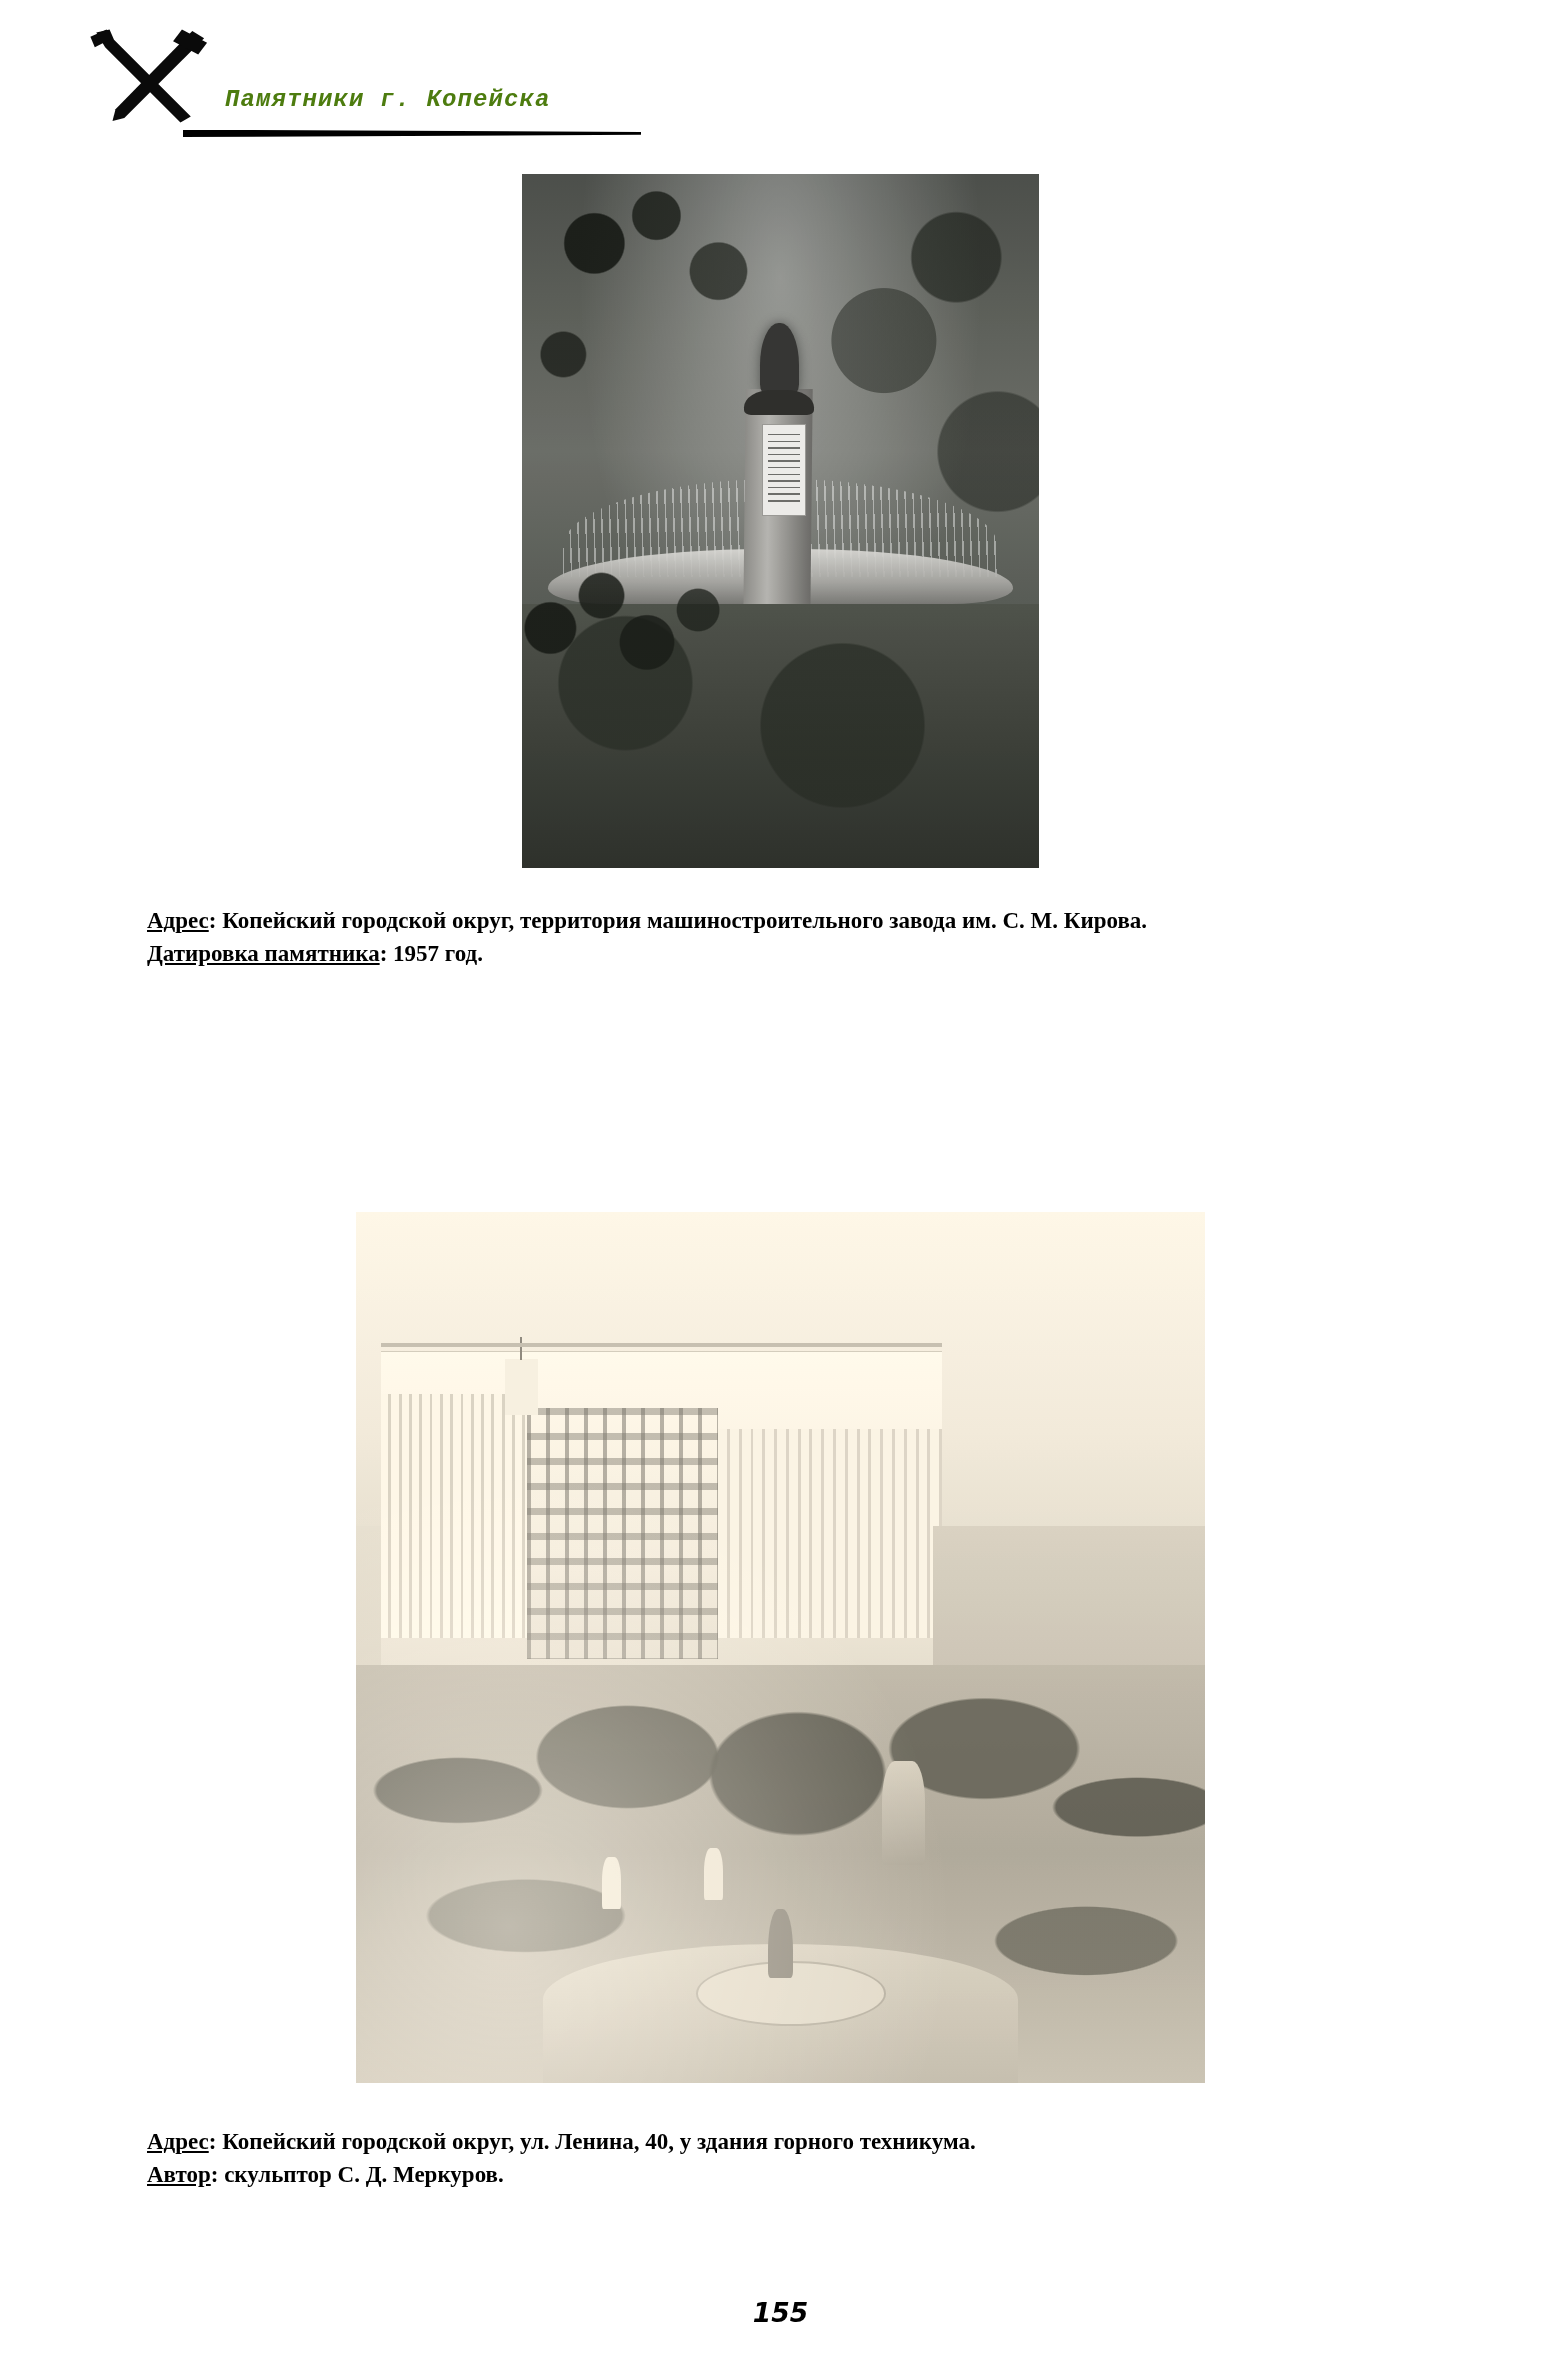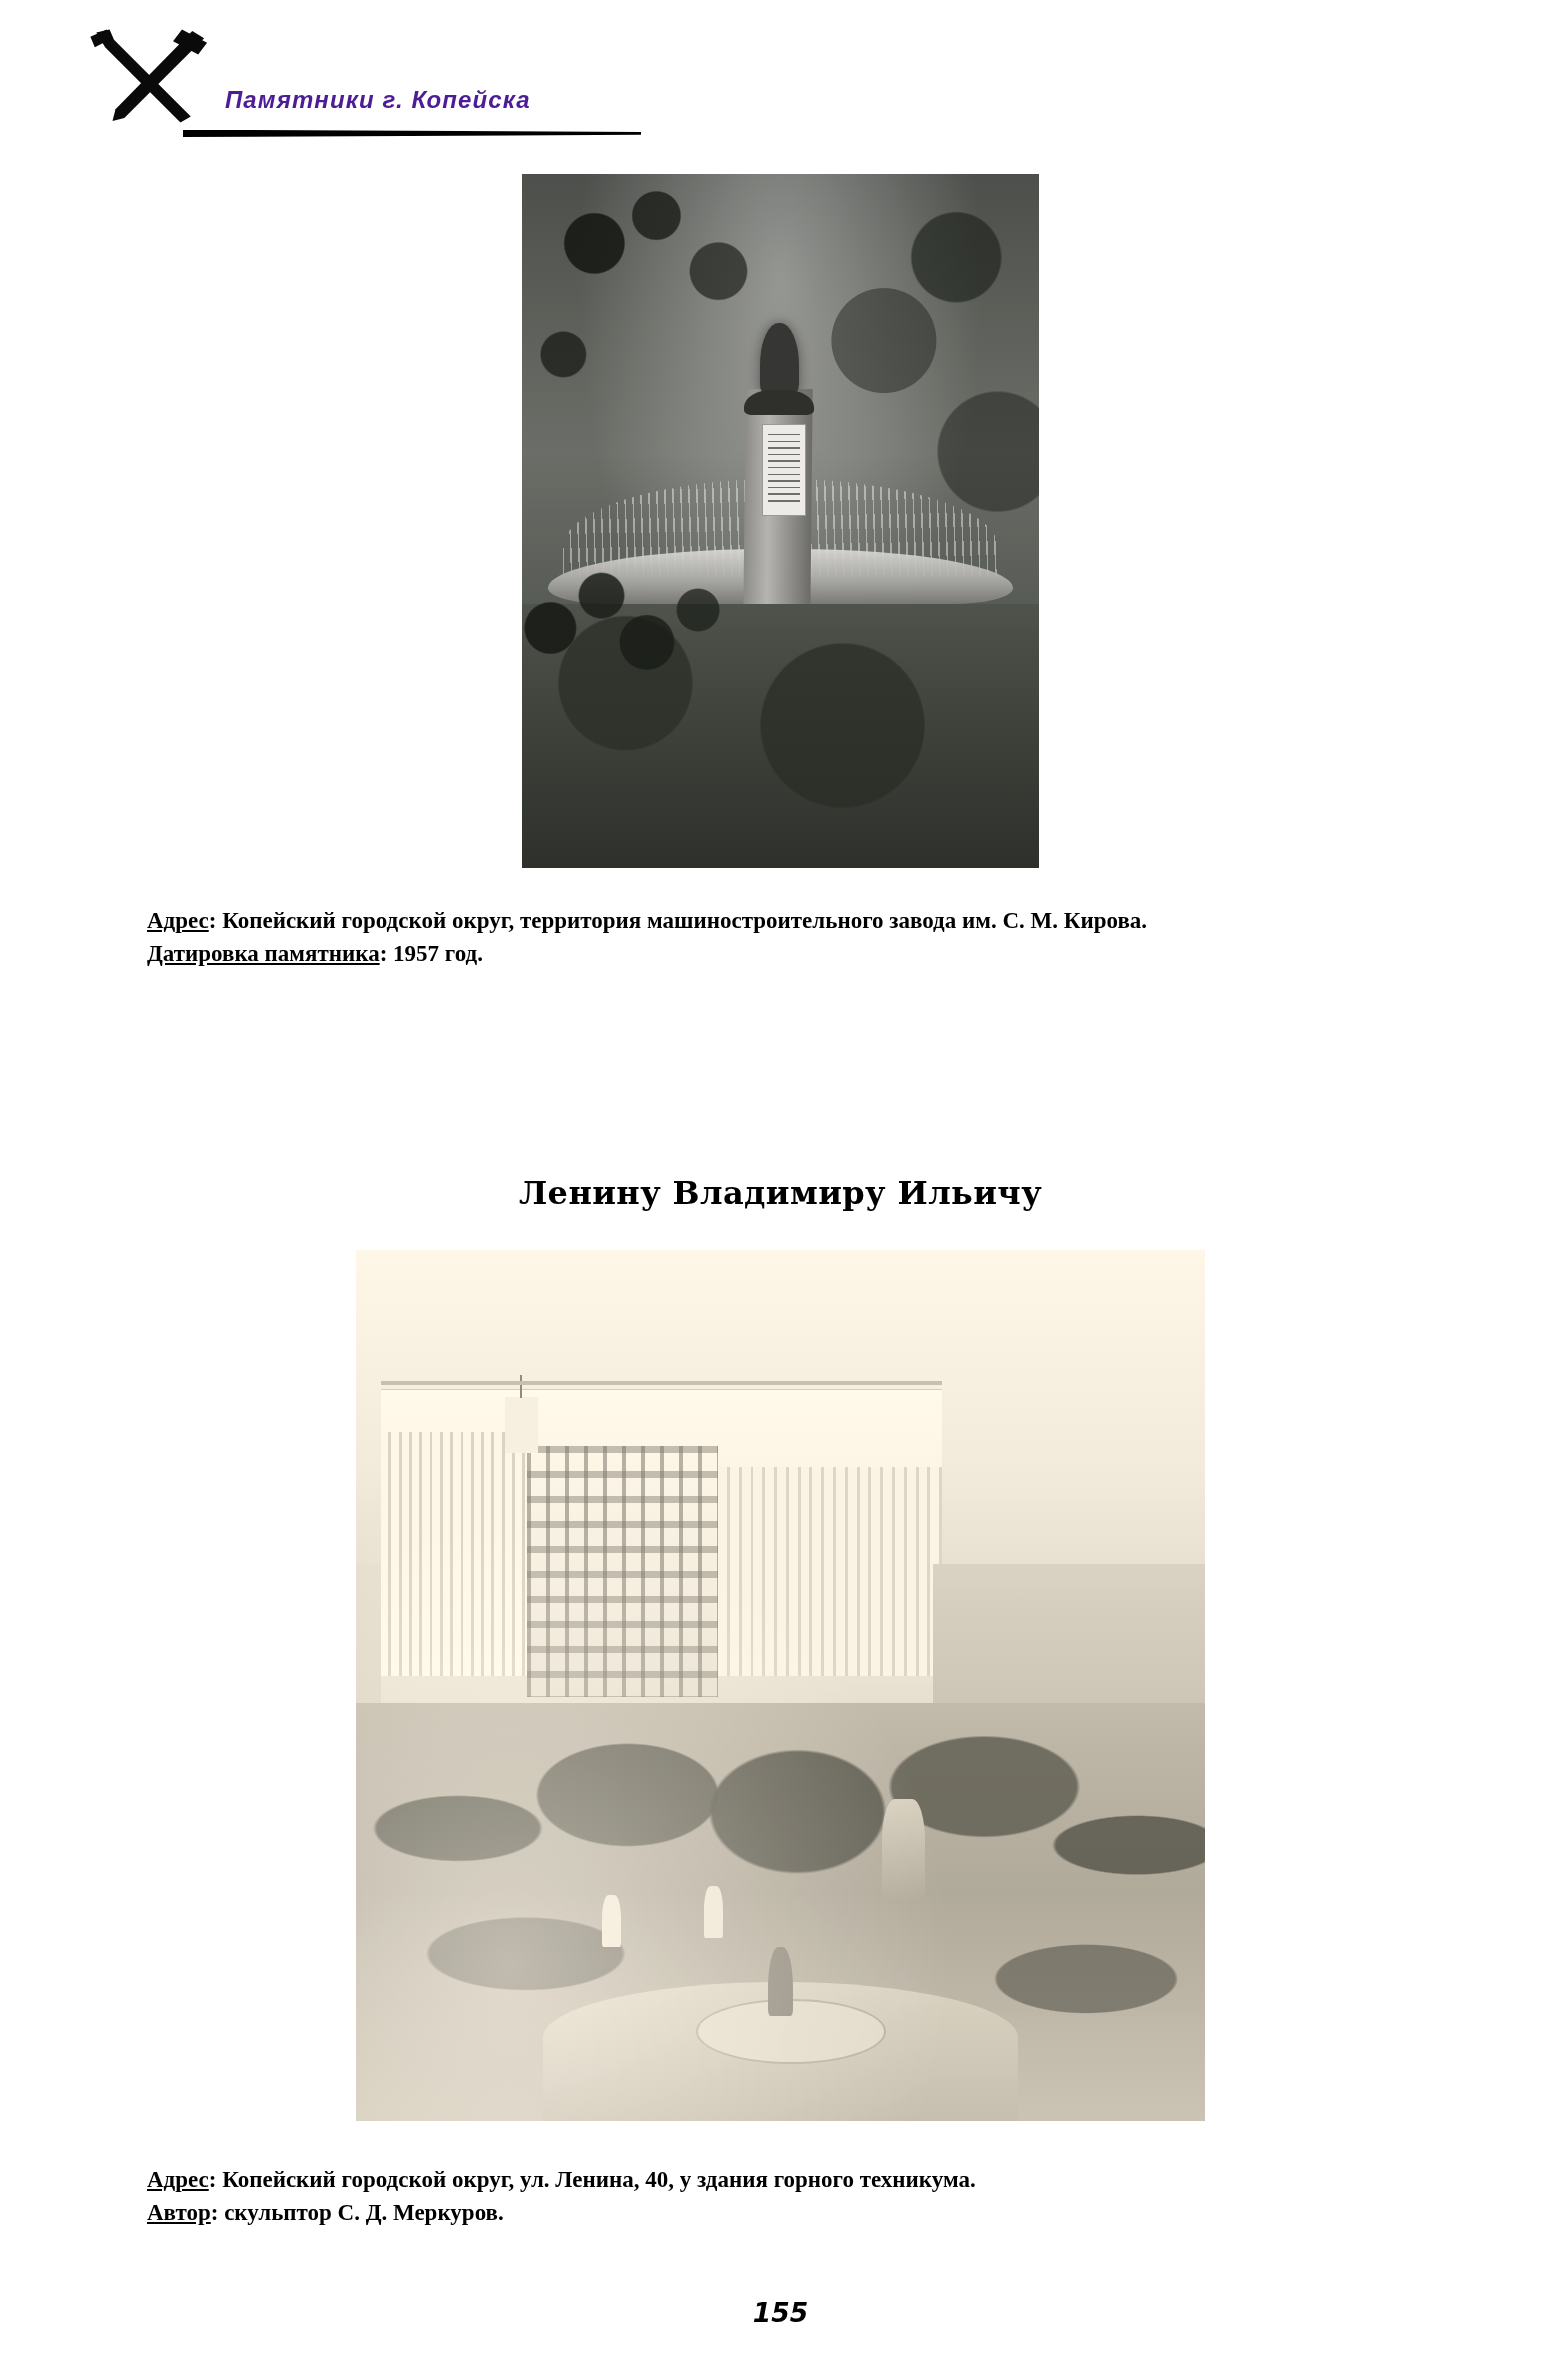--- a/index.html
+++ b/index.html
@@ -29,26 +29,26 @@
     left: 80px;
     top: 7.4px;
     width: 133px;
     height: 96px;
   }
   .header-logo svg { display: block; }
   .header-title {
     position: absolute;
     left: 225px;
     top: 65px;
-    font-family: Liberation Sans, sans-serif;
+    font-family: Liberation Mono, monospace;
     font-weight: bold;
     font-style: italic;
     font-size: 24px;
     letter-spacing: 1.1px;
-    color: #4c1d95;
+    color: #4d7c0f;
     white-space: nowrap;
   }
   .header-rule {
     position: absolute;
     left: 183px;
     top: 109px;
     width: 458px;
     height: 7.4px;
     background: #000000;
     clip-path: polygon(0 0, 100% 30%, 100% 70%, 0 100%);
@@ -413,21 +413,20 @@
       <span class="u">Адрес</span><span>: Копейский городской округ, территория машиностроительного завода им. С. М. Кирова.</span>
     </p>
     <p class="caption-line indent">
       <span class="u">Датировка памятника</span><span>: 1957 год.</span>
     </p>
   </div>
 </div>
 
 <div style="position:absolute; top:1174px; left:0; width:100%;">
 
-  <div class="section-title">Ленину Владимиру Ильичу</div>
 
   <div class="photo-wrap" style="margin-top: 38px;">
     <div class="photo" id="photo2" aria-label="Сквер у здания горного техникума с фонтаном и скульптурами">
       <div class="sky"></div>
       <div class="building">
         <div class="colonnade"></div>
         <div class="windows"></div>
         <div class="wing-right"></div>
         <div class="tower"></div>
       </div>

